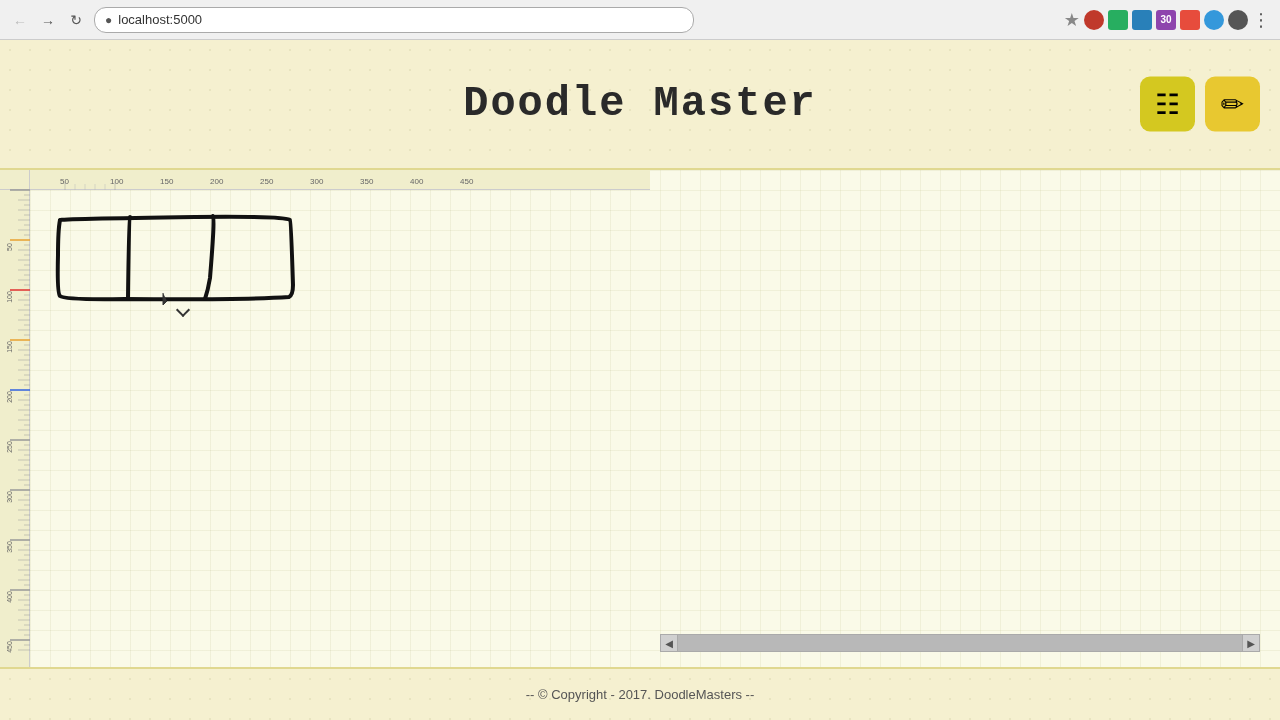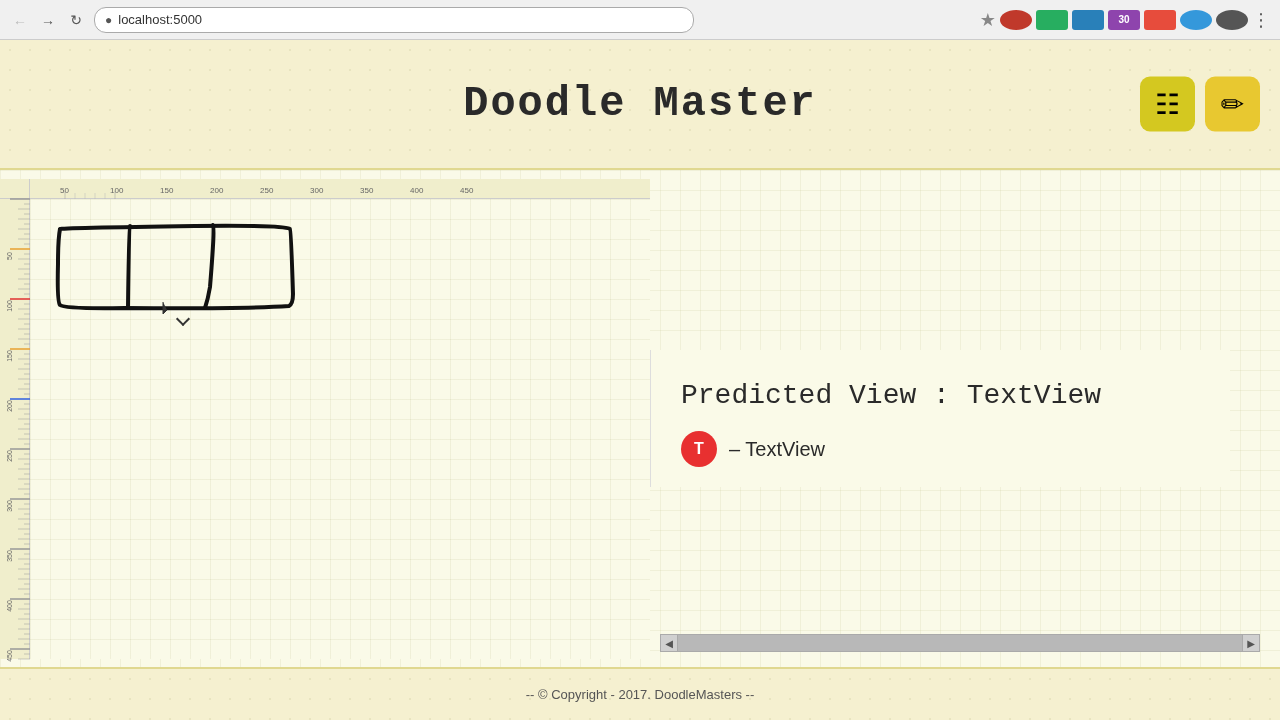--- a/index.html
+++ b/index.html
@@ -50,21 +50,21 @@
       gap: 6px;
     }
     .lock-icon { color: #555; font-size: 12px; }
     .browser-actions {
       display: flex;
       gap: 4px;
       align-items: center;
       margin-left: auto;
     }
     .browser-ext-icon {
-      width: 32px;
+      width: 20px;
       height: 20px;
       border-radius: 3px;
       background: #888;
       display: flex;
       align-items: center;
       justify-content: center;
     }
 
     
     .app-header {
@@ -286,21 +286,21 @@
   <div class="header-icons">
     <button class="header-icon-btn icon-grid">
       <span style="font-size:28px;">☷</span>
     </button>
     <button class="header-icon-btn icon-eraser">
       <span style="font-size:28px;">✏</span>
     </button>
   </div>
 </div>
 
-<div class="main-content" style="position:relative; display:flex; flex:1; min-height:480px;align-items:center;">
+<div class="main-content" style="position:relative; display:flex; flex:1; min-height:480px;">
 
   <div class="left-panel" style="flex:1; display:flex; flex-direction:row; max-width:650px;">
 
     <div class="ruler-left-col">
 
       <div style="height:20px; background:#f0eecc; border-bottom:1px solid #ccc;"></div>
 
       <svg width="30" height="460" style="overflow:visible;">
           <line x1="10" y1="0" x2="30" y2="0" stroke="#999" stroke-width="1.5"></line>
           <line x1="24" y1="5" x2="30" y2="5" stroke="#999" stroke-width="0.5"></line>
@@ -443,28 +443,20 @@
 
           <path d="M 118 88 L 118 100 L 122 96" fill="#333" stroke="#333" stroke-width="1"></path>
         </svg>
 
         <div style="position:absolute; top:115px; left:148px; width:10px; height:10px; 
                     border-left:2px solid #333; border-bottom:2px solid #333; transform:rotate(-45deg);"></div>
       </div>
     </div>
   </div>
 
-  <div class="right-panel">
-    <h2 class="predicted-title">Predicted View : TextView</h2>
-
-    <div class="prediction-item">
-      <div class="prediction-badge">T</div>
-      <span class="prediction-label">– TextView</span>
-    </div>
-  </div>
 
   <div class="scrollbar-container" style="position:absolute; bottom:15px; left:660px; right:20px; display:flex; align-items:center;">
     <button class="scroll-btn">
       <span>◀</span>
     </button>
     <div class="scroll-track">
       <div class="scroll-thumb"></div>
     </div>
     <button class="scroll-btn">
       <span>▶</span>

